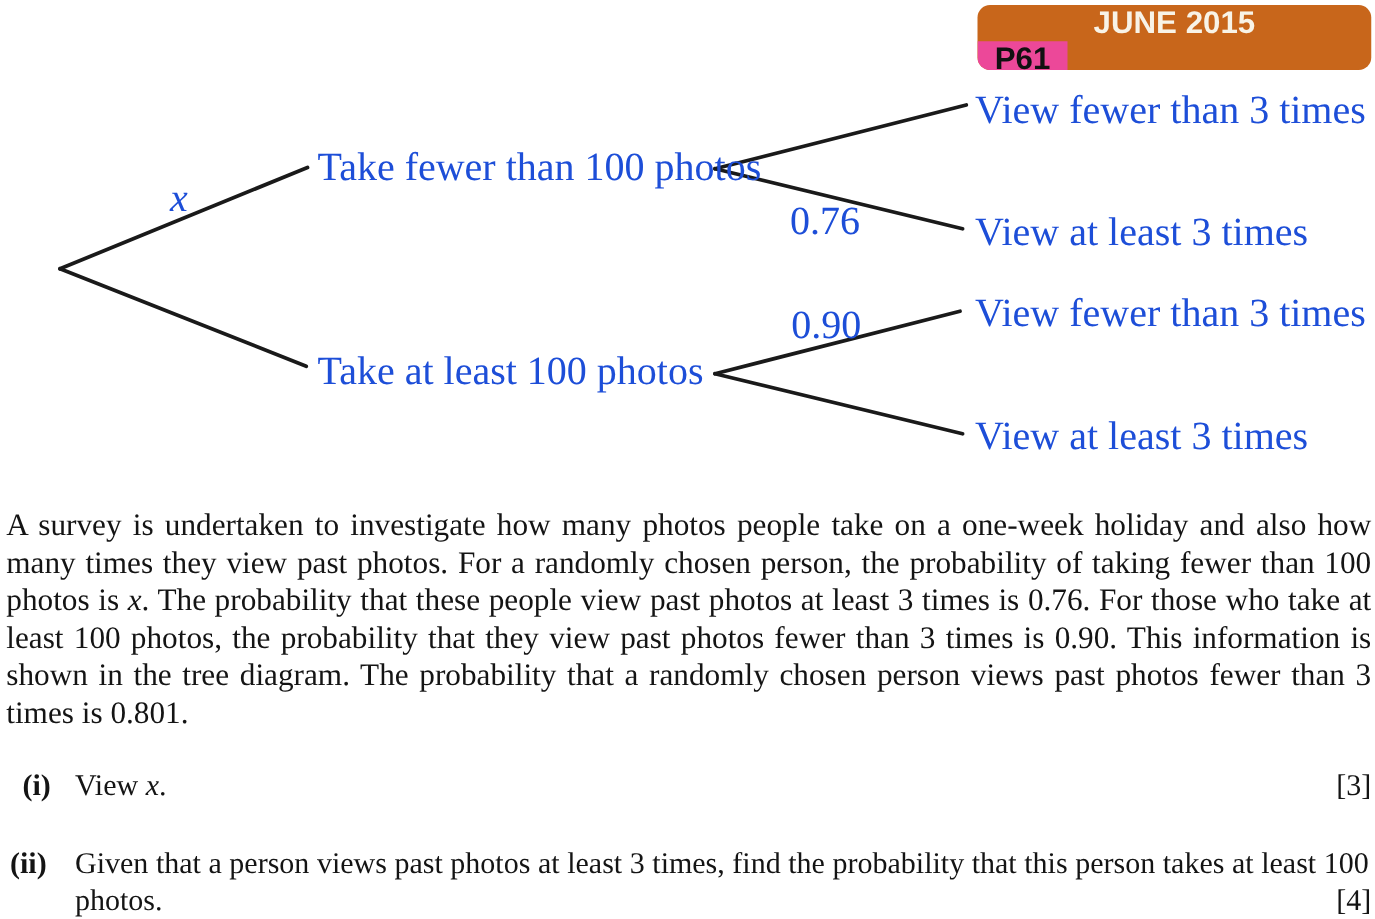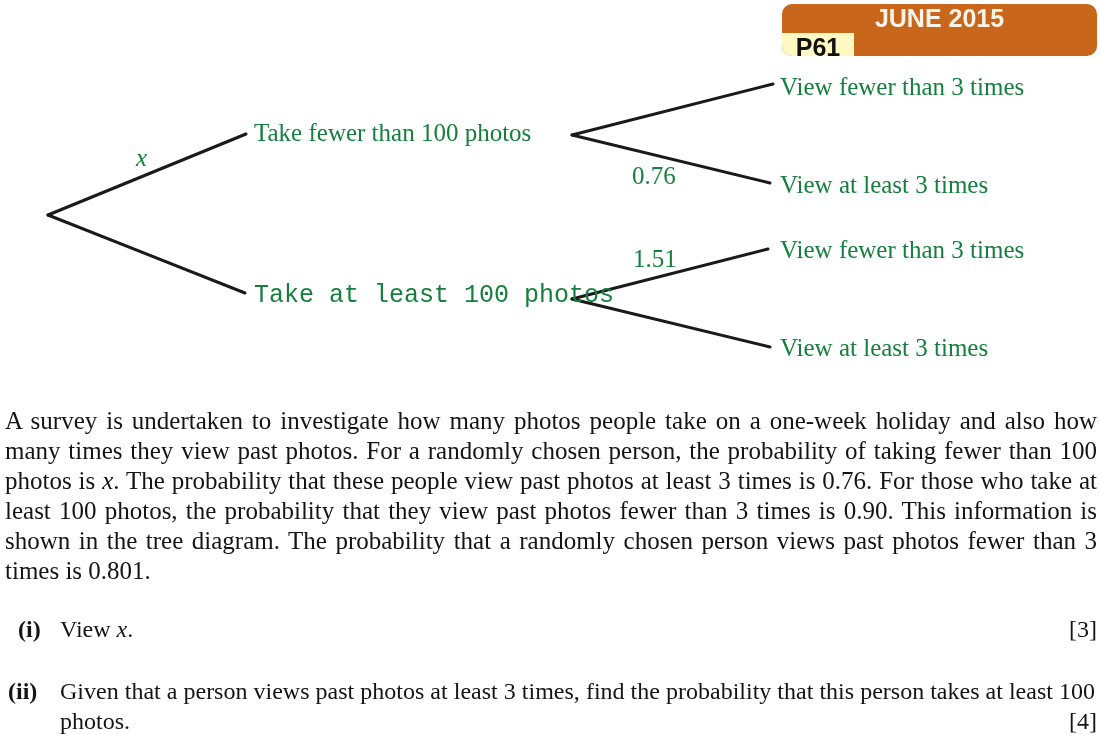--- a/index.html
+++ b/index.html
@@ -21,33 +21,33 @@
     border-radius: 10px; overflow: hidden;
     background: #c8661b;
     font-family: "Liberation Sans", sans-serif;
     font-weight: bold; font-size: 25px; flex-direction: column;
   }
   .badge-seg {
     display: flex; align-items: center; justify-content: center;
     white-space: nowrap;
   }
   .badge-session { flex: 1; color: #f8f3e7; }
-  .badge-paper  { width: 72px; background: #fef9c3; color: #111111; }
+  .badge-paper  { width: 72px; background: #ec4899; color: #111111; }
   .badge-q      { width: 90px; color: #f8f3e7; }
 
   
   .tree-svg { position: absolute; left: 0; top: 0; width: 1100px; height: 735px; }
   .tree-label {
     position: absolute;
-    font-size: 25px; line-height: 26px;
-    white-space: nowrap; color: #15803d;
+    font-size: 32px; line-height: 26px;
+    white-space: nowrap; color: #1d4ed8;
   }
   .lbl-x          { left: 136px; top: 145px; font-style: italic; }
   .lbl-take-fewer { left: 254px; top: 120px; }
-  .lbl-take-least { left: 254px; top: 283px; font-family: Liberation Mono, monospace; }
+  .lbl-take-least { left: 254px; top: 283px; }
   .lbl-p076       { left: 632px; top: 163px; }
   .lbl-p090       { left: 633px; top: 246px; }
   .lbl-view-f1    { left: 780px; top: 74px;  }
   .lbl-view-a1    { left: 780px; top: 172px; }
   .lbl-view-f2    { left: 780px; top: 237px; }
   .lbl-view-a2    { left: 780px; top: 335px; }
 
   
   .body-par {
     position: absolute; left: 5px; top: 406px; width: 1092px;
@@ -91,21 +91,21 @@
     <path d="M572,135 L770,183"></path>
     <path d="M572,299 L768,249"></path>
     <path d="M572,299 L770,347"></path>
   </g>
 </svg>
 
 <div class="tree-label lbl-x">x</div>
 <div class="tree-label lbl-take-fewer">Take fewer than 100 photos</div>
 <div class="tree-label lbl-take-least">Take at least 100 photos</div>
 <div class="tree-label lbl-p076">0.76</div>
-<div class="tree-label lbl-p090">1.51</div>
+<div class="tree-label lbl-p090">0.90</div>
 <div class="tree-label lbl-view-f1">View fewer than 3 times</div>
 <div class="tree-label lbl-view-a1">View at least 3 times</div>
 <div class="tree-label lbl-view-f2">View fewer than 3 times</div>
 <div class="tree-label lbl-view-a2">View at least 3 times</div>
 
 <p class="body-par"><span>A survey is undertaken to investigate how many photos people take on a one-week holiday and also how many times they view past photos.  For a randomly chosen person, the probability of taking fewer than 100 photos is </span><span class="ital">x</span><span>.  The probability that these people view past photos at least 3 times is 0.76. For those who take at least 100 photos, the probability that they view past photos fewer than 3 times is 0.90.  This information is shown in the tree diagram.  The probability that a randomly chosen person views past photos fewer than 3 times is 0.801.</span></p>
 
 <div class="question q1">
   <span class="q-marker">(i)</span>
   <span class="q-text"><span>View </span><span class="ital">x</span><span>.</span><span class="q-marks">[3]</span></span>

